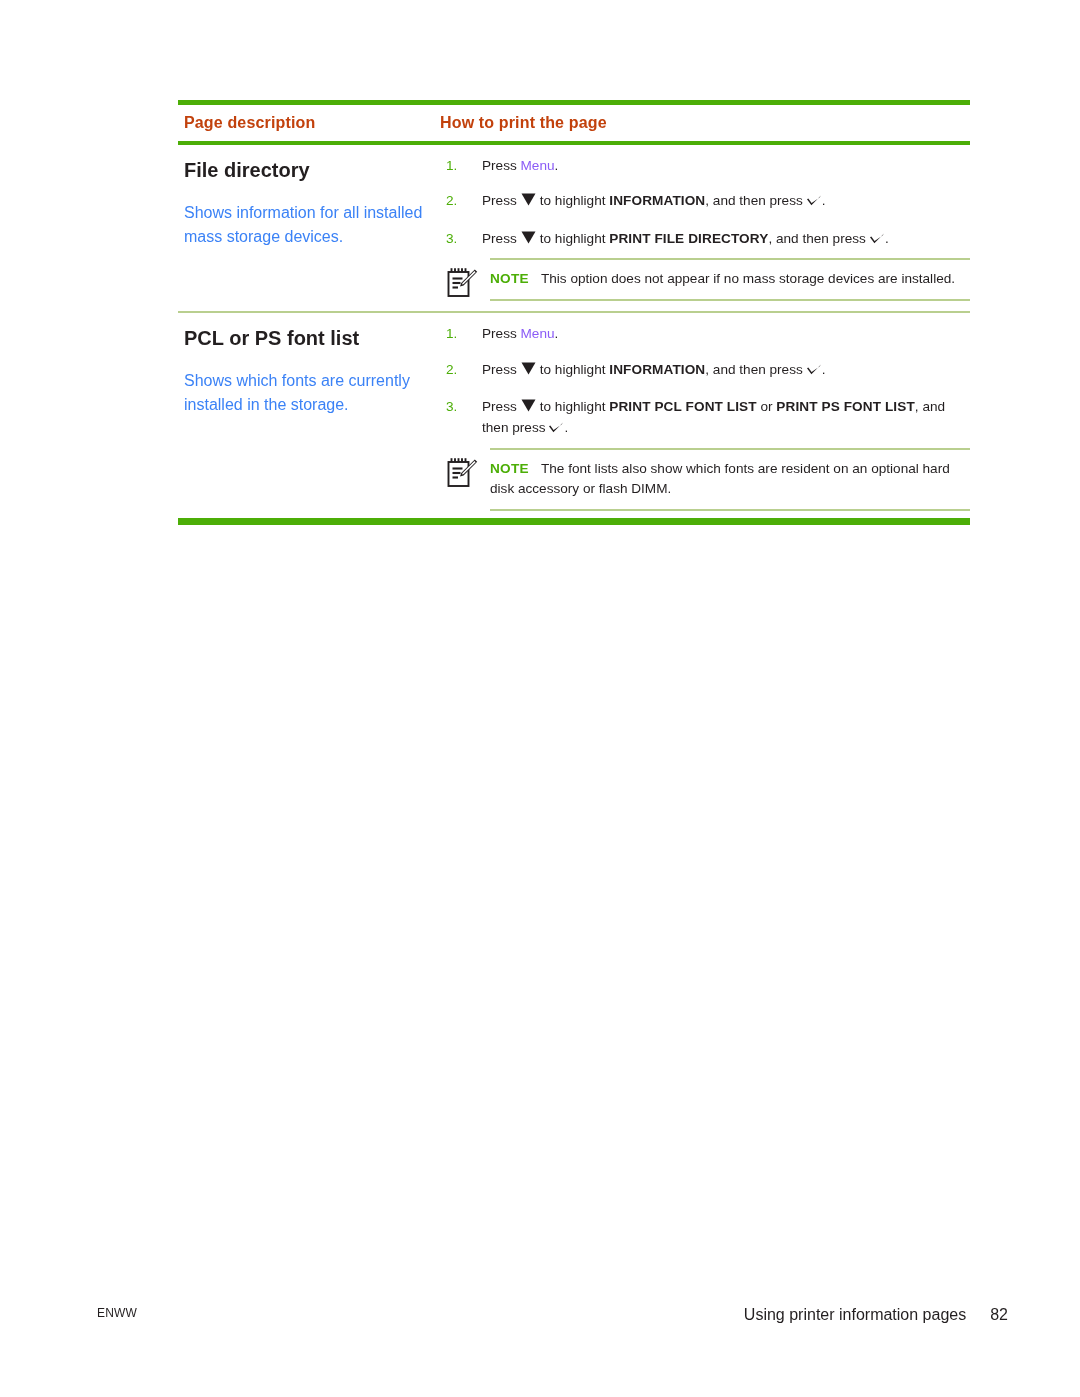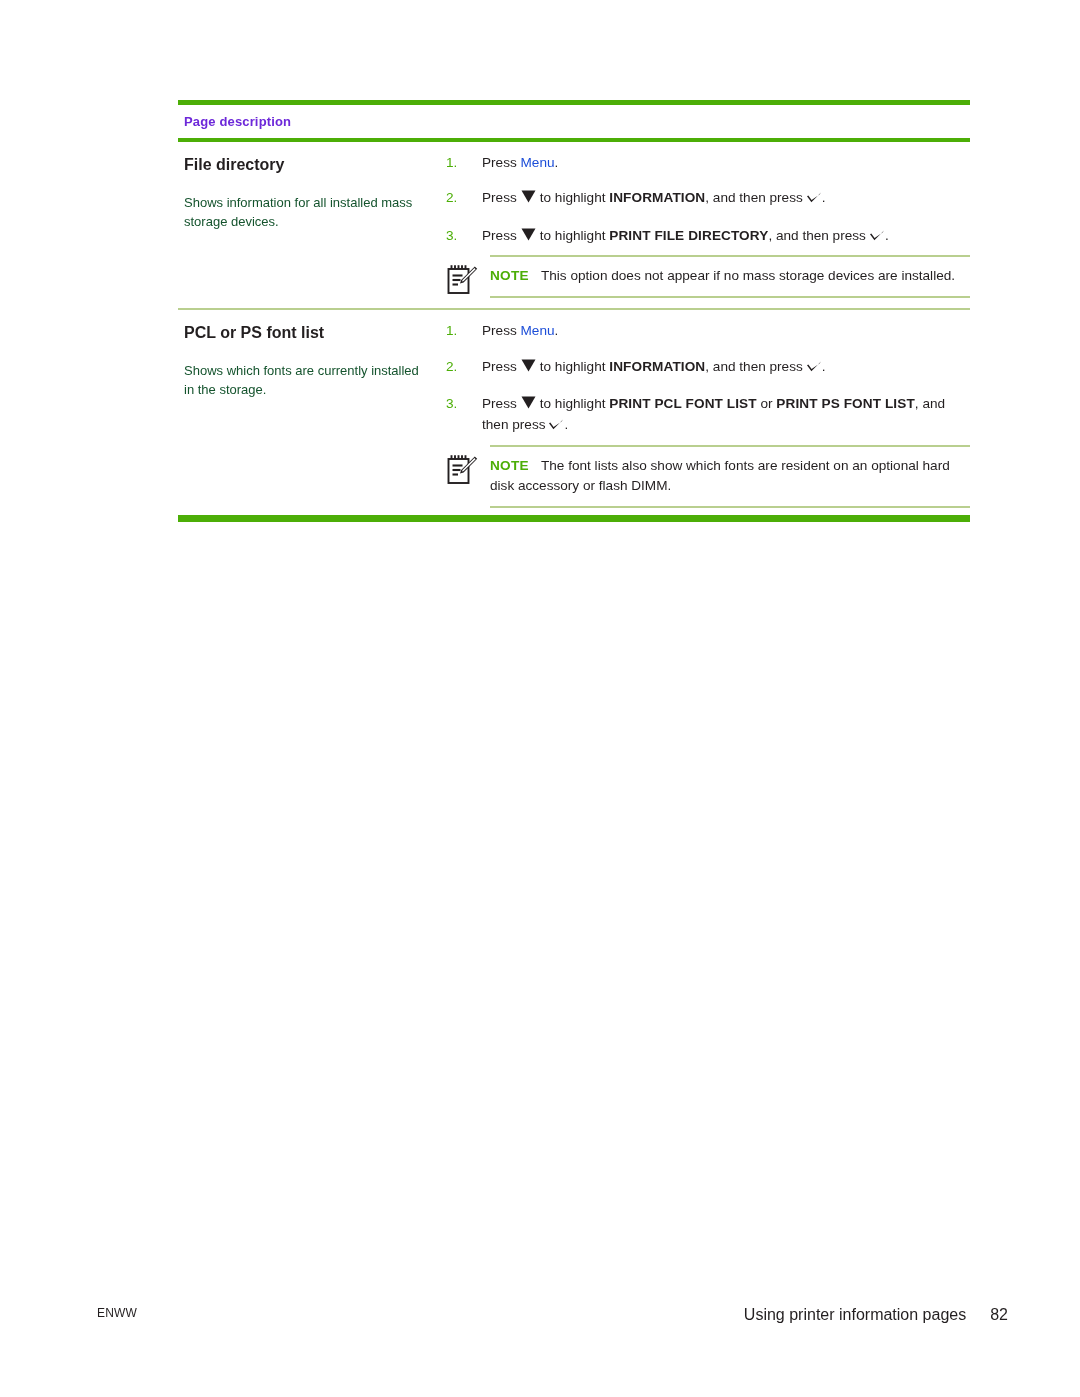--- a/index.html
+++ b/index.html
@@ -42,23 +42,23 @@
     background: #4CAE07;
     width: 100%;
     margin-top: 1px;
   }
 
   .thead {
     display: flex;
     padding: 9px 0 9px 0;
   }
   .th {
-    font-size: 13px;
+    font-size: 16px;
     font-weight: bold;
-    color: #6d28d9;
+    color: #c2410c;
     letter-spacing: 0.15px;
   }
   .col-a { width: 262px; padding-left: 6px; }
   .col-b { flex: 1; }
 
   .head-rule {
     height: 4px;
     background: #4CAE07;
     width: 100%;
   }
@@ -71,29 +71,29 @@
     height: 2px;
     background: #b9cf8f;
     width: 100%;
   }
 
   .cell-desc {
     width: 262px;
     padding: 12px 16px 14px 6px;
   }
   .desc-title {
-    font-size: 16px;
+    font-size: 20px;
     font-weight: bold;
     color: #231f20;
     line-height: 1.35;
     margin-bottom: 17px;
   }
   .desc-body {
-    font-size: 13px;
-    color: #14532d;
+    font-size: 16px;
+    color: #3b82f6;
     line-height: 1.48;
   }
 
   .cell-steps {
     flex: 1;
     padding: 11px 0 6px 0;
   }
 
   ol.steps {
     list-style: none;
@@ -111,21 +111,21 @@
   ol.steps > li:last-child { margin-bottom: 7px; }
   ol.steps > li .num {
     position: absolute;
     left: 6px;
     top: 0;
     color: #4CAE07;
     font-size: 13.6px;
     font-weight: normal;
   }
   .step-text b { font-weight: bold; letter-spacing: 0.1px; }
-  .menu-word { color: #1d4ed8; }
+  .menu-word { color: #8b5cf6; }
 
   .tri {
     display: inline-block;
     vertical-align: -1px;
     margin: 0 4px;
   }
   .chk {
     display: inline-block;
     vertical-align: -2px;
     margin-left: 3px;
@@ -194,20 +194,21 @@
 <body>
 
 <div class="page">
 
   <div class="info-table">
 
     <div class="bar-top"></div>
 
     <div class="thead">
       <div class="th col-a">Page description</div>
+      <div class="th col-b">How to print the page</div>
     </div>
 
     <div class="head-rule"></div>
 
     <div class="row">
       <div class="cell-desc">
         <div class="desc-title">File directory</div>
         <div class="desc-body">Shows information for all installed mass storage devices.</div>
       </div>
 

